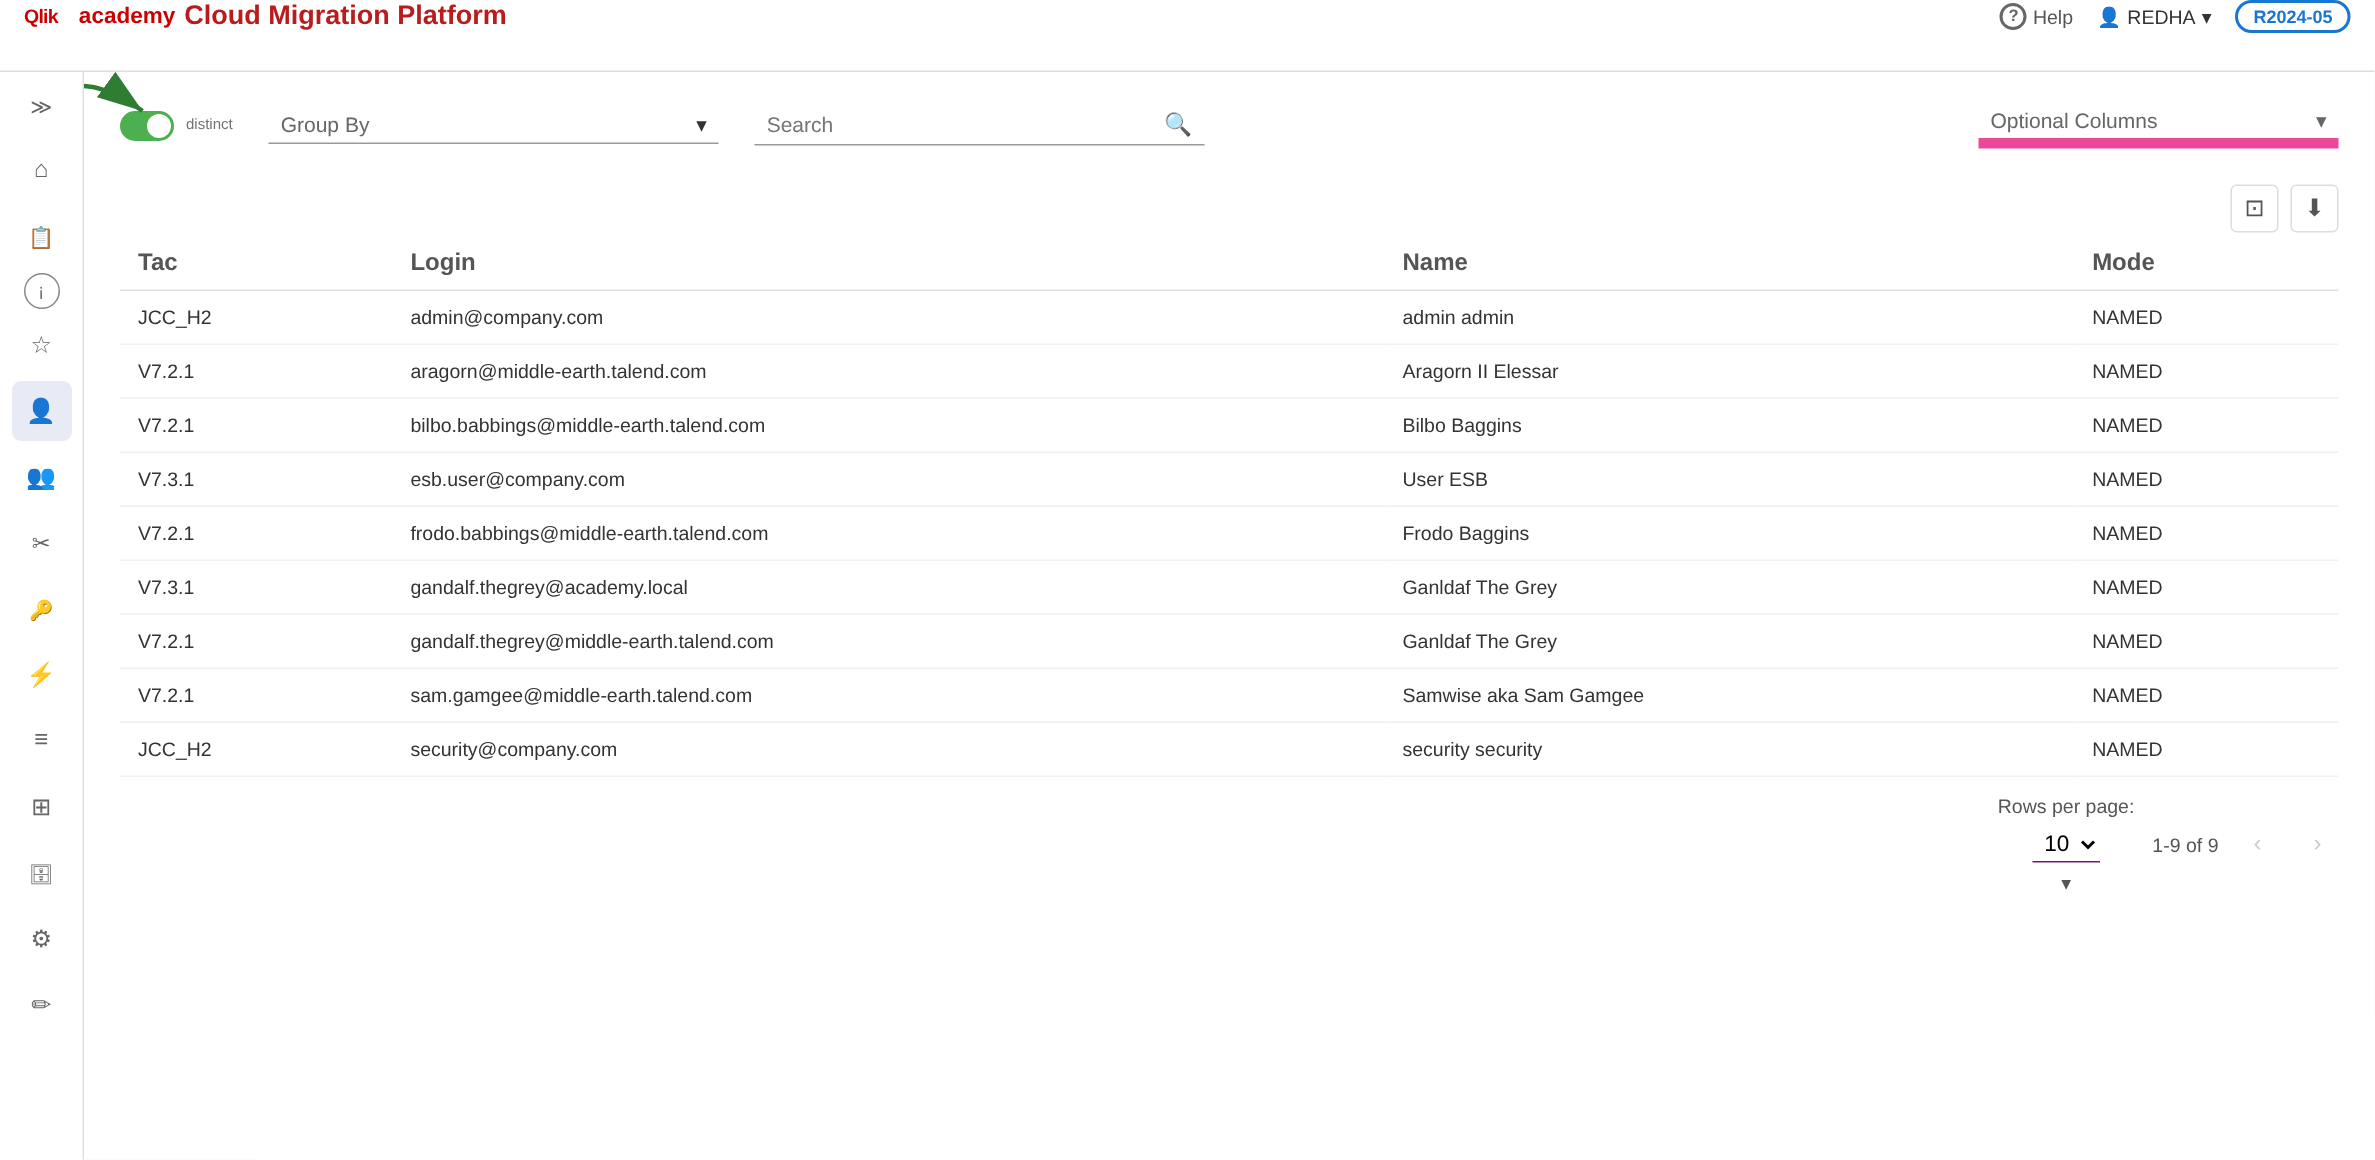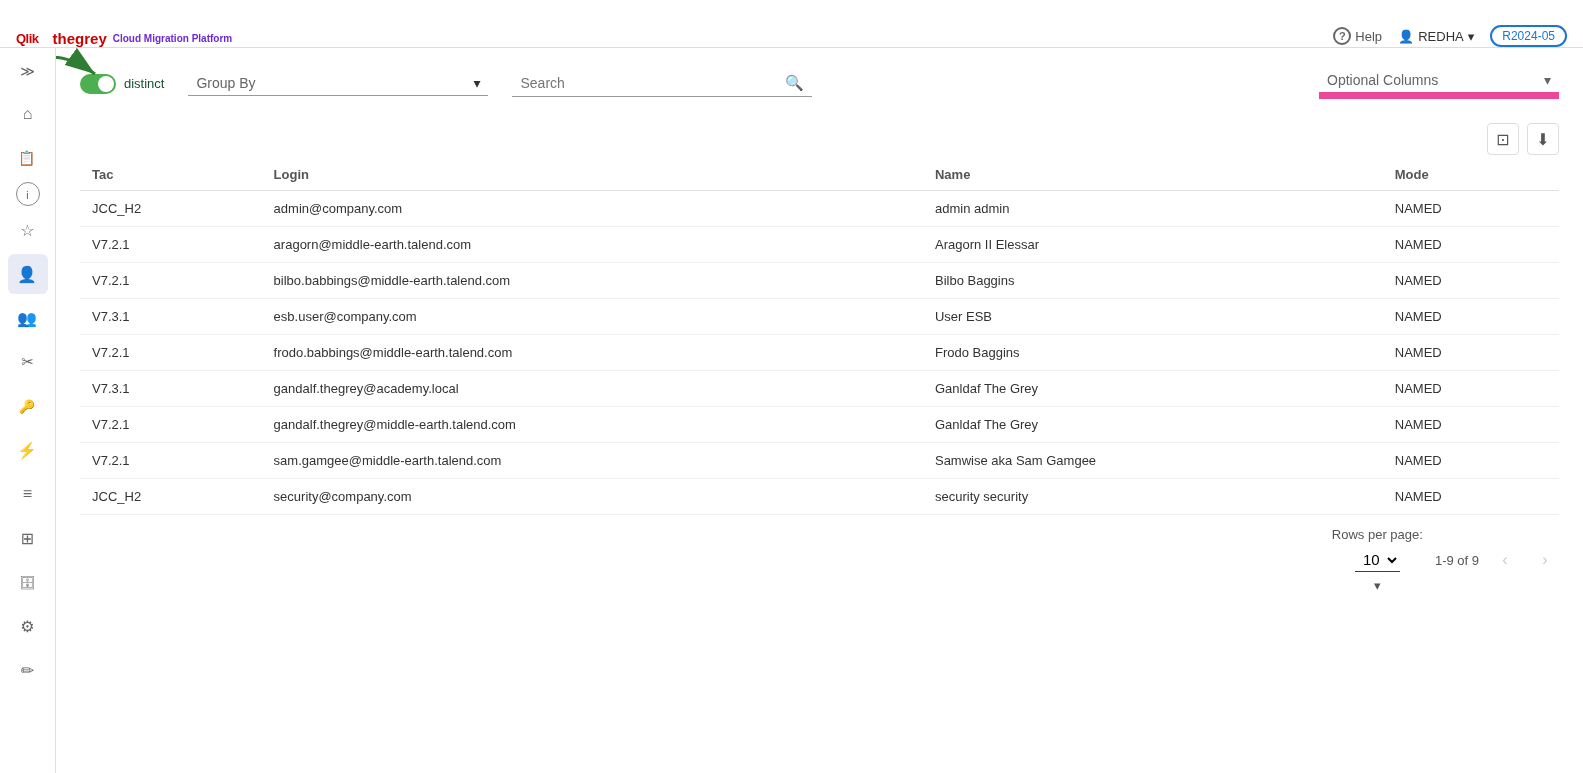--- a/index.html
+++ b/index.html
@@ -4,21 +4,21 @@
   <style>
     * { box-sizing: border-box; margin: 0; padding: 0; }
     body { font-family: 'Segoe UI', Arial, sans-serif; font-size: 13px; background: #f5f5f5; color: #333; height: 773px; overflow: hidden; }
 
     
     .topbar {
       height: 48px;
       background: #fff;
       border-bottom: 1px solid #ddd;
       display: flex;
-      align-items: flex-end;
+      align-items: flex-start;
       padding: 0 16px;
       gap: 12px;
       position: fixed;
       top: 0; left: 0; right: 0;
       z-index: 100;
     }
     .topbar-logo {
       display: flex; align-items: center; gap: 6px;
       font-size: 14px; font-weight: 600; color: #333;
     }
@@ -32,21 +32,21 @@
     }
     .user-btn {
       display: flex; align-items: center; gap: 4px;
       color: #333; cursor: pointer; font-size: 13px;
     }
     .version-badge {
       border: 2px solid #1976d2;
       border-radius: 12px;
       padding: 2px 10px;
       font-size: 12px;
-      font-weight: 400;
+      font-weight: 700;
       color: #1976d2;
       cursor: pointer;
     }
 
     
     .sidebar {
       position: fixed;
       top: 48px; left: 0; bottom: 0;
       width: 56px;
       background: #fff;
@@ -106,21 +106,21 @@
       position: relative;
       cursor: pointer;
     }
     .toggle-knob {
       width: 16px; height: 16px;
       background: #fff;
       border-radius: 50%;
       position: absolute;
       top: 2px; right: 2px;
     }
-    .toggle-label { color: #14532d; font-size: 13px; }
+    .toggle-label { color: #737373; font-size: 10px; }
     .arrow-svg {
       position: absolute;
       top: -60px;
       left: -80px;
       pointer-events: none;
     }
 
     .group-by-select {
       display: flex; align-items: center;
       border: none;
@@ -171,21 +171,21 @@
     }
 
     
     .data-table {
       width: 100%;
       border-collapse: collapse;
     }
     .data-table th {
       text-align: left;
       padding: 8px 12px;
-      font-size: 13px;
+      font-size: 16px;
       font-weight: 600;
       color: #555;
       border-bottom: 1px solid #e0e0e0;
     }
     .data-table td {
       padding: 10px 12px;
       font-size: 13px;
       color: #333;
       border-bottom: 1px solid #f0f0f0;
     }
@@ -216,22 +216,22 @@
       border: none; background: transparent;
     }
     .page-nav-btn.disabled { color: #ccc; cursor: default; }
   </style>
 </head>
 <body>
 
 <div class="topbar">
   <div class="topbar-logo">
     <span style="font-size:13px;font-weight:700;color:#c00;letter-spacing:-0.5px;">Qlik</span>
-    <span style="margin-left:8px;font-weight:700;color:#c00;font-size:15px;">thegrey</span>
-    <span style="color:#6d28d9;font-size:10px;">Cloud Migration Platform</span>
+    <span style="margin-left:8px;font-weight:700;color:#c00;font-size:15px;">academy</span>
+    <span style="color:#b91c1c;font-size:18px;">Cloud Migration Platform</span>
   </div>
   <div class="topbar-right">
     <div class="help-btn">
       <span style="width:18px;height:18px;border:2px solid #666;border-radius:50%;display:inline-flex;align-items:center;justify-content:center;font-size:11px;font-weight:700;color:#666;">?</span>
       <span>Help</span>
     </div>
     <div class="user-btn">
       <span>👤</span>
       <span>REDHA</span>
       <span>▾</span>

